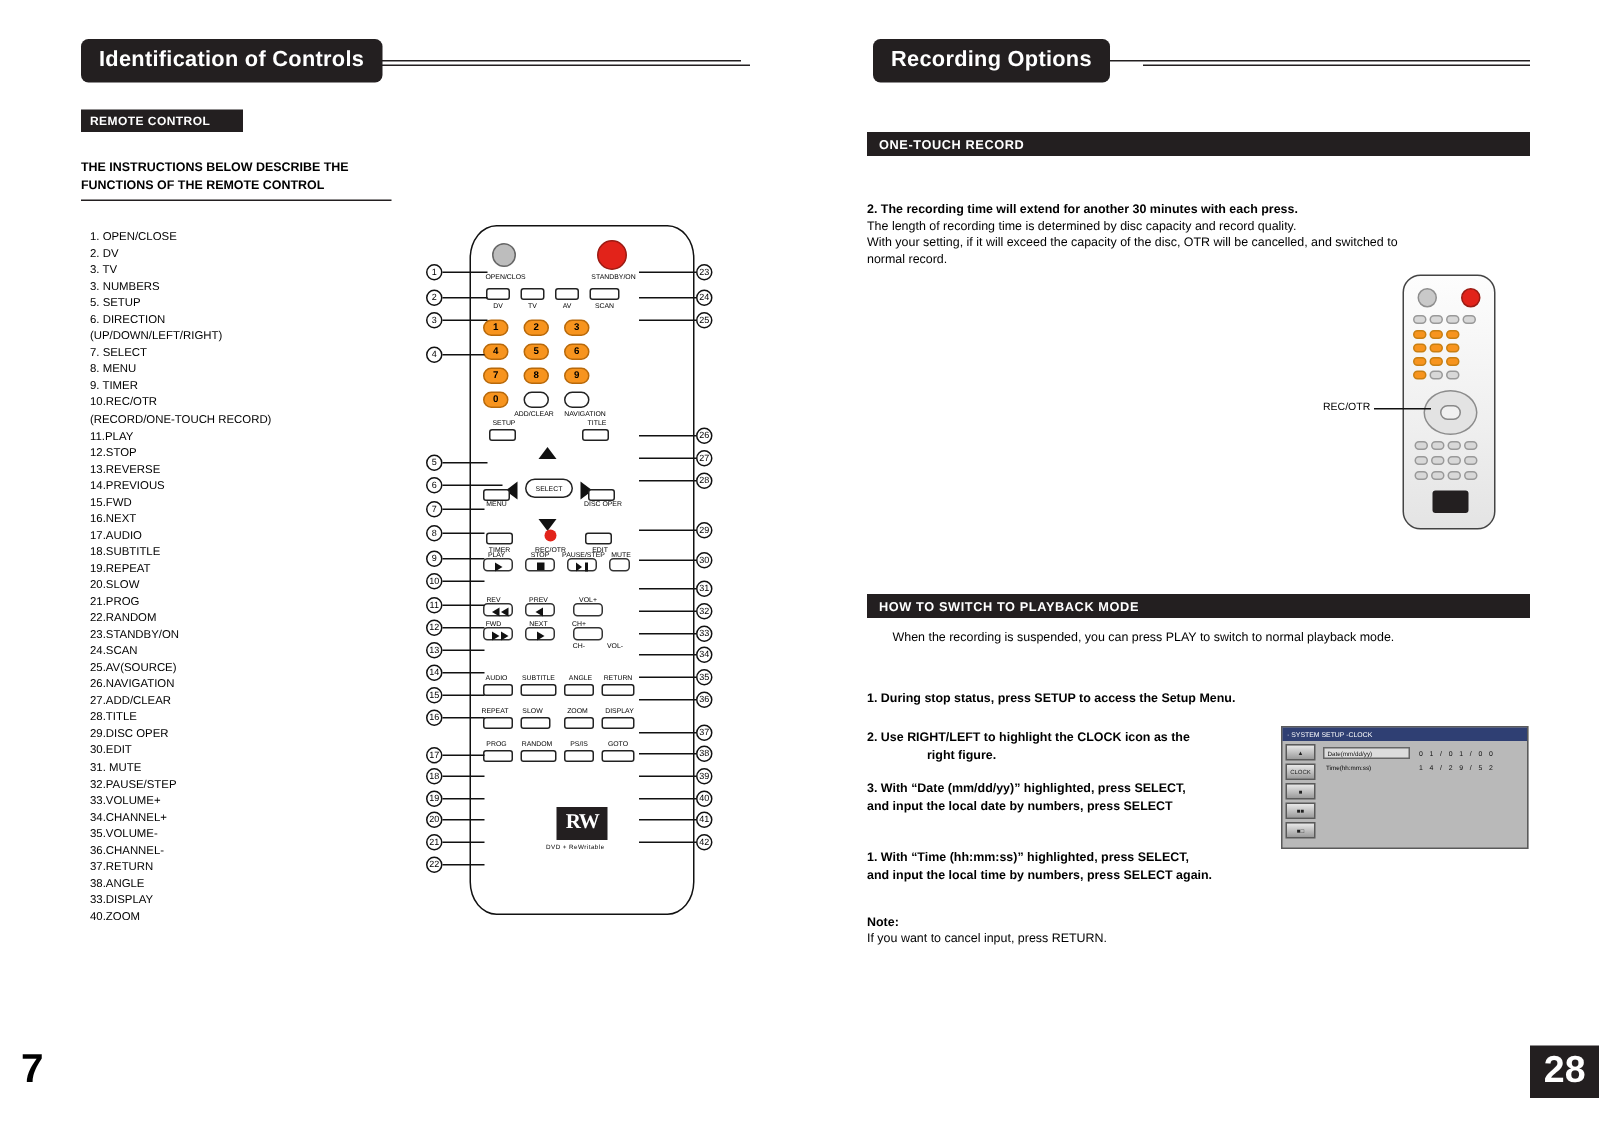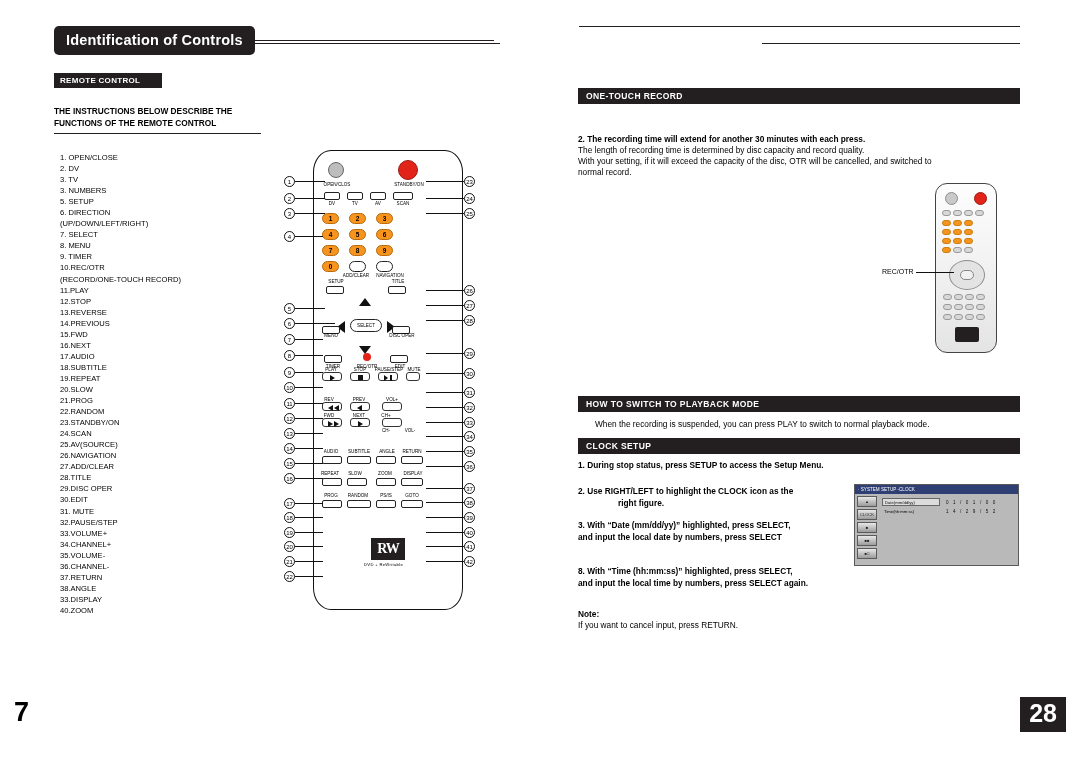--- a/index.html
+++ b/index.html
@@ -414,20 +414,21 @@
     <div class="lead" style="left:150px; top:362px; width:38px;"></div>
     <div class="lead" style="left:150px; top:377px; width:38px;"></div>
     <div class="lead" style="left:150px; top:392px; width:38px;"></div>
     <div class="lead" style="left:150px; top:406px; width:38px;"></div>
     <div class="lead" style="left:150px; top:421px; width:38px;"></div>
   </div>
 
   <div class="pagenum-left">7</div>
 
   <div class="ribbon-wrap" style="left:582px; top:26px; width:438px;">
+    <div class="ribbon">Recording Options</div>
     <div class="ribbon-line"></div>
   </div>
   <div class="ribbon-line2" style="position:absolute; left:762px; top:43px; width:258px;"></div>
 
   <div class="blackbar" style="left:578px; top:88px; width:442px;">ONE-TOUCH RECORD</div>
 
   <div class="txtb" style="left:578px; top:133px; width:450px;">2. The recording time will extend for another 30 minutes with each press.</div>
   <div class="txt" style="left:578px; top:145px; width:450px;">The length of recording time is determined by disc capacity and record quality.</div>
   <div class="txt" style="left:578px; top:156px; width:460px;">With your setting, if it will exceed the capacity of the disc, OTR will be cancelled, and switched to</div>
   <div class="txt" style="left:578px; top:167px; width:450px;">normal record.</div>
@@ -482,28 +483,27 @@
       <span class="pr-dot-gray"></span>
     </div>
     <div style="position:absolute; left:19px; top:143px; width:24px; height:15px; background:#231f20; border-radius:2px;"></div>
   </div>
   <div class="pr-label" style="left:882px; top:268px;">REC/OTR</div>
   <div class="lead" style="position:absolute; left:916px; top:272px; width:38px; height:0.8px; background:#111;"></div>
 
   <div class="blackbar" style="left:578px; top:396px; width:442px;">HOW TO SWITCH TO PLAYBACK MODE</div>
   <div class="txt" style="left:595px; top:419px; width:440px;">When the recording is suspended, you can press PLAY to switch to normal playback mode.</div>
 
-  <div class="blackbar" style="left:578px; top:438px; width:442px;">CLOCK SETUP</div>
 
   <div class="txtb" style="left:578px; top:459px; width:430px;">1. During stop status, press SETUP to access the Setup Menu.</div>
   <div class="txtb" style="left:578px; top:485px; width:280px;">2. Use RIGHT/LEFT to highlight the CLOCK icon as the</div>
   <div class="txtb" style="left:578px; top:497px; width:280px;margin-left:40px;">right figure.</div>
   <div class="txtb" style="left:578px; top:519px; width:280px;">3. With “Date (mm/dd/yy)” highlighted, press SELECT,</div>
   <div class="txtb" style="left:578px; top:531px; width:280px;">and input the local date by numbers, press SELECT</div>
-  <div class="txtb" style="left:578px; top:565px; width:290px;">8. With “Time (hh:mm:ss)” highlighted, press SELECT,</div>
+  <div class="txtb" style="left:578px; top:565px; width:290px;">1. With “Time (hh:mm:ss)” highlighted, press SELECT,</div>
   <div class="txtb" style="left:578px; top:577px; width:310px;">and input the local time by numbers, press SELECT again.</div>
 
   <div class="txtb" style="left:578px; top:608px;">Note:</div>
   <div class="txt" style="left:578px; top:620px; width:300px;">If you want to cancel input, press RETURN.</div>
 
   <div class="osd">
     <div class="osd-title">· SYSTEM SETUP  -CLOCK</div>
     <div class="osd-left">
       <div class="osd-icon">▲</div>
       <div class="osd-icon">CLOCK</div>

